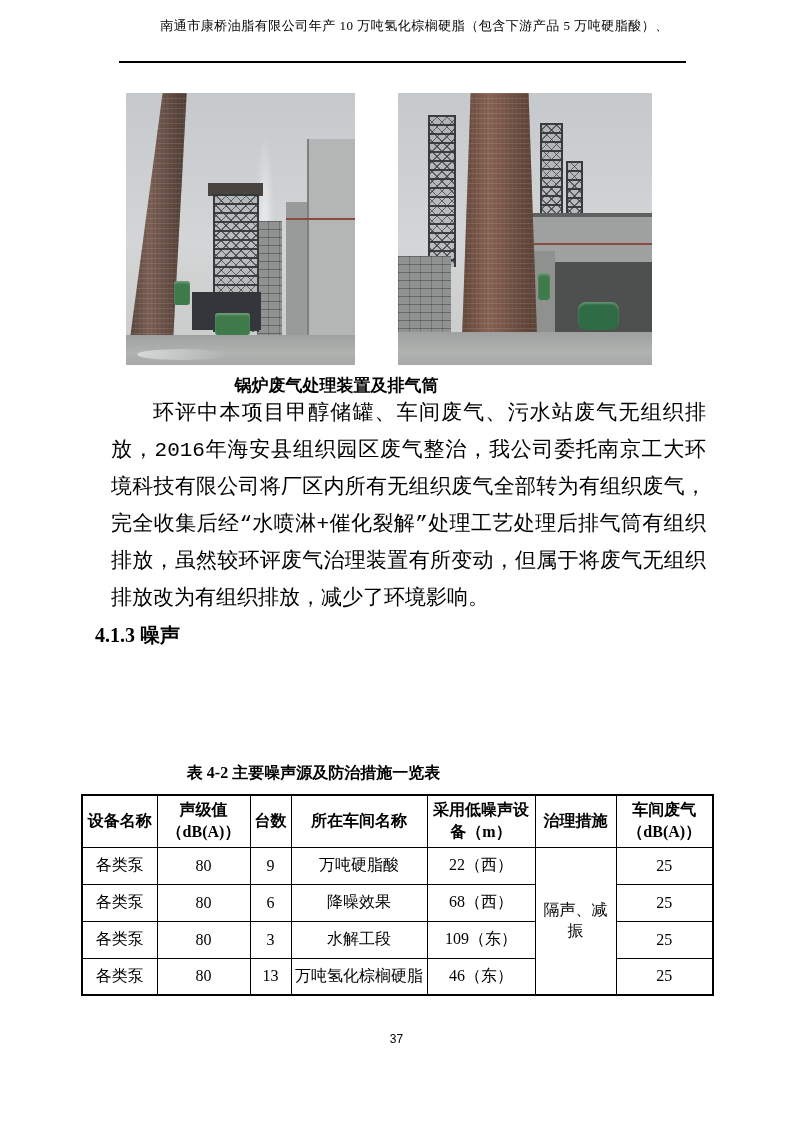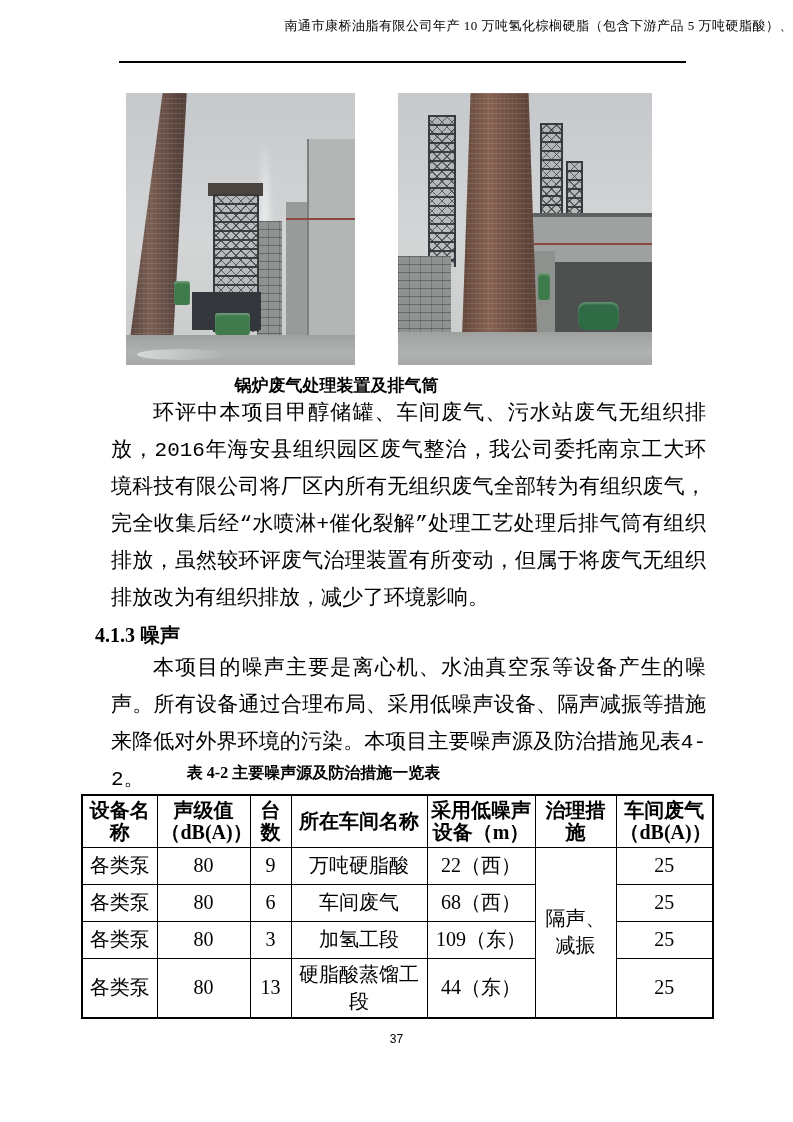--- a/index.html
+++ b/index.html
@@ -3,21 +3,21 @@
 <meta charset="utf-8">
 <style>
   * { margin:0; padding:0; box-sizing:border-box; }
   html,body { background:#888; }
   .page {
     position:relative; width:793px; height:1122px; margin:0 auto;
     background:#ffffff; overflow:hidden;
     font-family:"Liberation Serif", serif; color:#000;
   }
   
-  .doc-header { position:absolute; top:16px; left:0; width:793px; text-align:right;padding-left:36px; }
+  .doc-header { position:absolute; top:16px; left:0; width:793px; text-align:center;padding-left:36px; }
   .doc-header .hline { font-size:13px; line-height:20px; letter-spacing:.5px; }
   .header-rule { position:absolute; top:61px; left:119px; width:567px; height:2px; background:#000; }
   
   .photo { position:absolute; top:93px; height:272px; overflow:hidden; }
   .photo-left  { left:126px; width:229px; }
   .photo-right { left:398px; width:254px; }
   .photo .layer { position:absolute; }
   .sky { inset:0; background:linear-gradient(to bottom,#c6c9cc 0%,#d3d5d6 55%,#c9cbca 100%); }
   .brick {
     background-color:#7d6156;
@@ -57,21 +57,21 @@
   
   .para { position:absolute; left:111px; width:595px; font-size:21px; line-height:37px;
     text-align:justify; text-justify:inter-character;font-family:Liberation Mono, monospace; }
   .para1 { top:395px; text-indent:2em; }
   .section-head { position:absolute; left:95px; top:622px; font-weight:bold; font-size:20px; }
   .para2 { top:650px; text-indent:2em; }
   
   .tbl-caption { position:absolute; top:763px; left:0; width:627px; text-align:center;
     font-weight:bold; font-size:16px; }
   .noise-table { position:absolute; top:794px; left:81px; width:631px;
-    border-collapse:collapse; table-layout:fixed; font-size:20px; }
+    border-collapse:collapse; table-layout:fixed; font-size:16px; }
   .noise-table th, .noise-table td {
     border:1px solid #000; text-align:center; vertical-align:middle; padding:2px 3px;
   }
   .noise-table { border:2px solid #000; }
   .noise-table thead th { font-weight:bold; height:52px; line-height:22px; }
   .noise-table tbody td { height:37px;margin-left:44px; }
   
   .page-number { position:absolute; top:1032px; left:0; width:793px; text-align:center;
     font-size:12px; font-family:"Liberation Sans", sans-serif; }
 </style>
@@ -117,21 +117,20 @@
     <div class="layer blocks" style="left:0;top:60%;width:21%;height:35%;"></div>
     <div class="layer brick brick2" style="left:25%;top:0;width:30%;height:96%;
          clip-path:polygon(12% 0,88% 0,100% 100%,0 100%);"></div>
     <div class="layer ground" style="height:12%;"></div>
   </div>
 
   <div class="fig-caption">锅炉废气处理装置及排气筒</div>
 
   <div class="para para1">环评中本项目甲醇储罐、车间废气、污水站废气无组织排放，2016年海安县组织园区废气整治，我公司委托南京工大环境科技有限公司将厂区内所有无组织废气全部转为有组织废气，完全收集后经“水喷淋+催化裂解”处理工艺处理后排气筒有组织排放，虽然较环评废气治理装置有所变动，但属于将废气无组织排放改为有组织排放，减少了环境影响。</div>
   <div class="section-head">4.1.3 噪声</div>
-  <div class="para para2">本项目的噪声主要是离心机、水油真空泵等设备产生的噪声。所有设备通过合理布局、采用低噪声设备、隔声减振等措施来降低对外界环境的污染。本项目主要噪声源及防治措施见表4-2。</div>
 
   <div class="tbl-caption">表 4-2 主要噪声源及防治措施一览表</div>
 
   <table class="noise-table">
     <colgroup>
       <col style="width:75px">
         <col style="width:93px">
         <col style="width:41px">
       <col style="width:136px">
         <col style="width:108px">
@@ -156,38 +155,38 @@
         <td>9</td>
         <td>万吨硬脂酸</td>
         <td>22（西）</td>
         <td rowspan="4">隔声、减振</td>
         <td>25</td>
       </tr>
       <tr>
         <td>各类泵</td>
         <td>80</td>
         <td>6</td>
-        <td>车间废气</td>
+        <td>降噪效果</td>
         <td>68（西）</td>
         <td>25</td>
       </tr>
       <tr>
         <td>各类泵</td>
         <td>80</td>
         <td>3</td>
-        <td>加氢工段</td>
+        <td>水解工段</td>
         <td>109（东）</td>
         <td>25</td>
       </tr>
       <tr>
         <td>各类泵</td>
         <td>80</td>
         <td>13</td>
-        <td>硬脂酸蒸馏工段</td>
-        <td>44（东）</td>
+        <td>万吨氢化棕榈硬脂</td>
+        <td>46（东）</td>
         <td>25</td>
       </tr>
     </tbody>
   </table>
 
   <div class="page-number">37</div>
 
 </div>
 
 </body></html>

